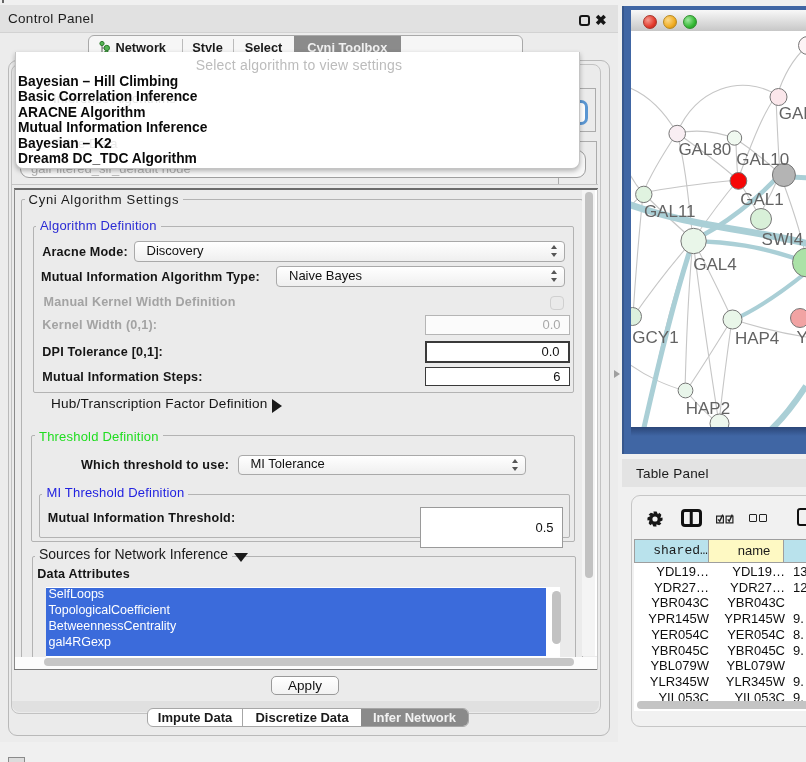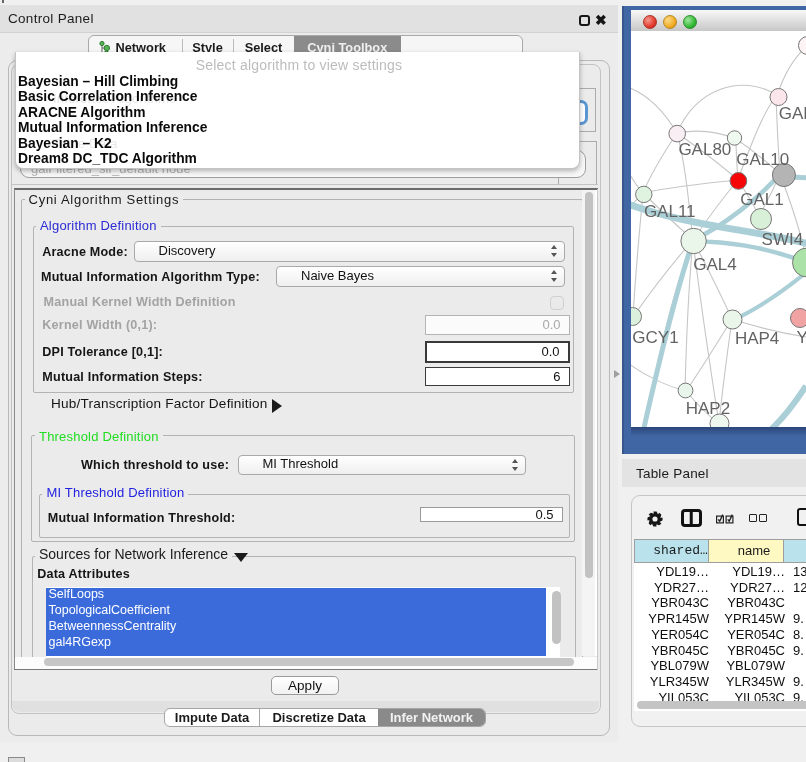--- a/index.html
+++ b/index.html
@@ -28,35 +28,35 @@
 #scrollarea{left:14px;top:189px;width:583px;height:481px;background:#ebebeb;overflow:hidden;}
 #vsb-track{left:567.5px;top:0px;width:15.5px;height:467px;background:#f4f4f4;}
 #vsb-white{left:581px;top:0px;width:2px;height:467px;background:#ffffff;}
 #hsb-track{left:0px;top:467.5px;width:583px;height:12px;background:#fcfcfc;}
 #vsb-thumb{left:570.5px;top:3px;width:8.5px;height:385.5px;background:#c2c2c2;border-radius:4px;}
 .group{position:absolute;border:1px solid #b3b3b3;border-radius:2px;}
 .gtitle{position:absolute;background:#ebebeb;padding:0 4px;font-size:13px;white-space:nowrap;letter-spacing:0.2px;}
 .lbl{position:absolute;font-size:12.6px;font-weight:bold;color:#151515;white-space:nowrap;letter-spacing:0.2px;}
 .dis{color:#a3a3a3 !important;}
 .combo{position:absolute;background:linear-gradient(#ffffff,#efefef);border:1px solid #a9a9a9;border-radius:4px;font-size:13px;color:#111;display:flex;align-items:center;box-sizing:border-box;}
-.ctext{padding-left:24px;position:relative;top:-1px;}
+.ctext{padding-left:12px;position:relative;top:-1px;}
 .carr{position:absolute;right:6px;top:50%;transform:translateY(-50%);width:8px;height:12px;}
 .carr:before{content:"";position:absolute;left:1px;top:0;border-left:3.5px solid transparent;border-right:3.5px solid transparent;border-bottom:4.5px solid #555;}
 .carr:after{content:"";position:absolute;left:1px;bottom:0;border-left:3.5px solid transparent;border-right:3.5px solid transparent;border-top:4.5px solid #555;}
 .field{position:absolute;background:#ffffff;font-size:13px;color:#111;display:flex;align-items:center;justify-content:flex-end;padding-right:8px;box-sizing:border-box;}
 #chkbox{width:14px;height:14px;background:#eaeaea;border:1px solid #d0d0d0;border-radius:4px;box-sizing:border-box;}
 .tri-r{width:0;height:0;border-top:7px solid transparent;border-bottom:7px solid transparent;border-left:10px solid #1a1a1a;}
 .tri-d{width:0;height:0;border-left:7px solid transparent;border-right:7px solid transparent;border-top:9px solid #1a1a1a;}
 #datalist{width:514px;height:70px;background:#ffffff;}
 #bluesel{position:absolute;left:0px;top:1px;width:500px;height:68px;background:#3b6bdb;}
 .li{position:absolute;left:2.5px;font-size:12.5px;color:#ffffff;white-space:nowrap;}
 #lvthumb{width:9px;height:53px;background:#c2c2c2;border-radius:4.5px;}
 #lhthumb{width:530px;height:8px;background:#c6c6c6;border-radius:4px;}
 #applybtn{left:271px;top:676px;width:68px;height:19px;background:linear-gradient(#ffffff,#f2f2f2);border:1px solid #9a9a9a;border-radius:5px;display:flex;align-items:center;justify-content:center;font-size:13.5px;color:#111;box-sizing:border-box;}
-#bottabs{left:164px;top:707.8px;width:322px;height:18.8px;background:#ffffff;border:1px solid #a6a6a6;border-radius:6px;display:flex;align-items:center;font-size:13px;font-weight:bold;color:#1b1b1b;overflow:hidden;box-sizing:border-box;}
+#bottabs{left:147px;top:707.8px;width:322px;height:18.8px;background:#ffffff;border:1px solid #a6a6a6;border-radius:6px;display:flex;align-items:center;font-size:13px;font-weight:bold;color:#1b1b1b;overflow:hidden;box-sizing:border-box;}
 .btab{height:18.8px;display:flex;align-items:center;justify-content:center;}
 #tab-infer{background:#8a8a8a;color:#f2f2f2;}
 #dropdown{left:15px;top:52px;width:565px;height:117px;background:#ffffff;border:1px solid #c4c4c4;border-top:none;border-radius:0 0 8px 8px;box-shadow:0 2px 5px rgba(0,0,0,0.28);box-sizing:border-box;}
 #ddprompt{position:absolute;left:1.5px;top:4.8px;width:100%;text-align:center;font-size:14px;letter-spacing:0.2px;color:#bcbcbc;}
 .dditem{position:absolute;left:2px;font-size:13.8px;color:#0a0a0a;white-space:nowrap;font-weight:bold;}
 #divarrow{left:614px;top:370px;width:0;height:0;border-top:4px solid transparent;border-bottom:4px solid transparent;border-left:6px solid #a0a0a0;}
 #blsquare{left:8px;top:757px;width:15px;height:15px;border:1.5px solid #8a8a8a;background:#dcdcdc;}
 
 #netwin{left:622px;top:6px;width:184px;height:448px;background:#4066a4;}
 #netwinL{left:622px;top:6px;width:2px;height:448px;background:#37578c;}
@@ -133,27 +133,27 @@
   <div class="lbl" style="left:28.3px;top:181.1px;">Mutual Information Steps:</div>
   <div class="field" style="left:410.5px;top:177.5px;width:145px;height:19px;border:1px solid #3a3a3a;">6</div>
 
   <div class="lbl" style="left:37px;top:206.6px;font-weight:normal;font-size:13.6px;letter-spacing:0.2px;">Hub/Transcription Factor Definition</div>
   <div class="abs tri-r" style="left:258px;top:210.3px;"></div>
 
   <div class="group" style="left:17px;top:246px;width:542px;height:105px;"></div>
   <div class="gtitle" style="left:21px;top:239.6px;color:#1fdd1f;">Threshold Definition</div>
   <div class="lbl" style="left:67px;top:269.2px;">Which threshold to use:</div>
   <div class="combo" style="left:223.5px;top:266.1px;width:288px;height:19.7px;">
-      <span class="ctext">MI Threshold</span>
+      <span class="ctext">MI Tolerance</span>
       <span class="carr"></span>
     </div>
   <div class="group" style="left:25px;top:304.5px;width:529px;height:42.5px;"></div>
   <div class="gtitle" style="left:28.4px;top:296.1px;color:#2222e0;">MI Threshold Definition</div>
   <div class="lbl" style="left:33.7px;top:321.5px;">Mutual Information Threshold:</div>
-  <div class="field" style="left:405.5px;top:318px;width:143px;height:15px;border:1px solid #9a9a9a;">0.5</div>
+  <div class="field" style="left:405.5px;top:318px;width:143px;height:41px;border:1px solid #9a9a9a;">0.5</div>
 
   <div class="group" style="left:18px;top:367.3px;width:542px;height:360px;"></div>
   <div class="gtitle" style="left:21px;top:357px;color:#1a1a1a;font-size:14px;letter-spacing:0px;">Sources for Network Inference</div>
   <div class="abs tri-d" style="left:219.5px;top:363.5px;"></div>
   <div class="lbl" style="left:23.2px;top:378.4px;">Data Attributes</div>
   <div class="abs" id="vsb-track"></div>
   <div class="abs" id="vsb-white"></div>
   <div class="abs" id="hsb-track"></div>
   <div class="abs" id="datalist" style="left:32px;top:398px;">
     <div id="bluesel"></div>

